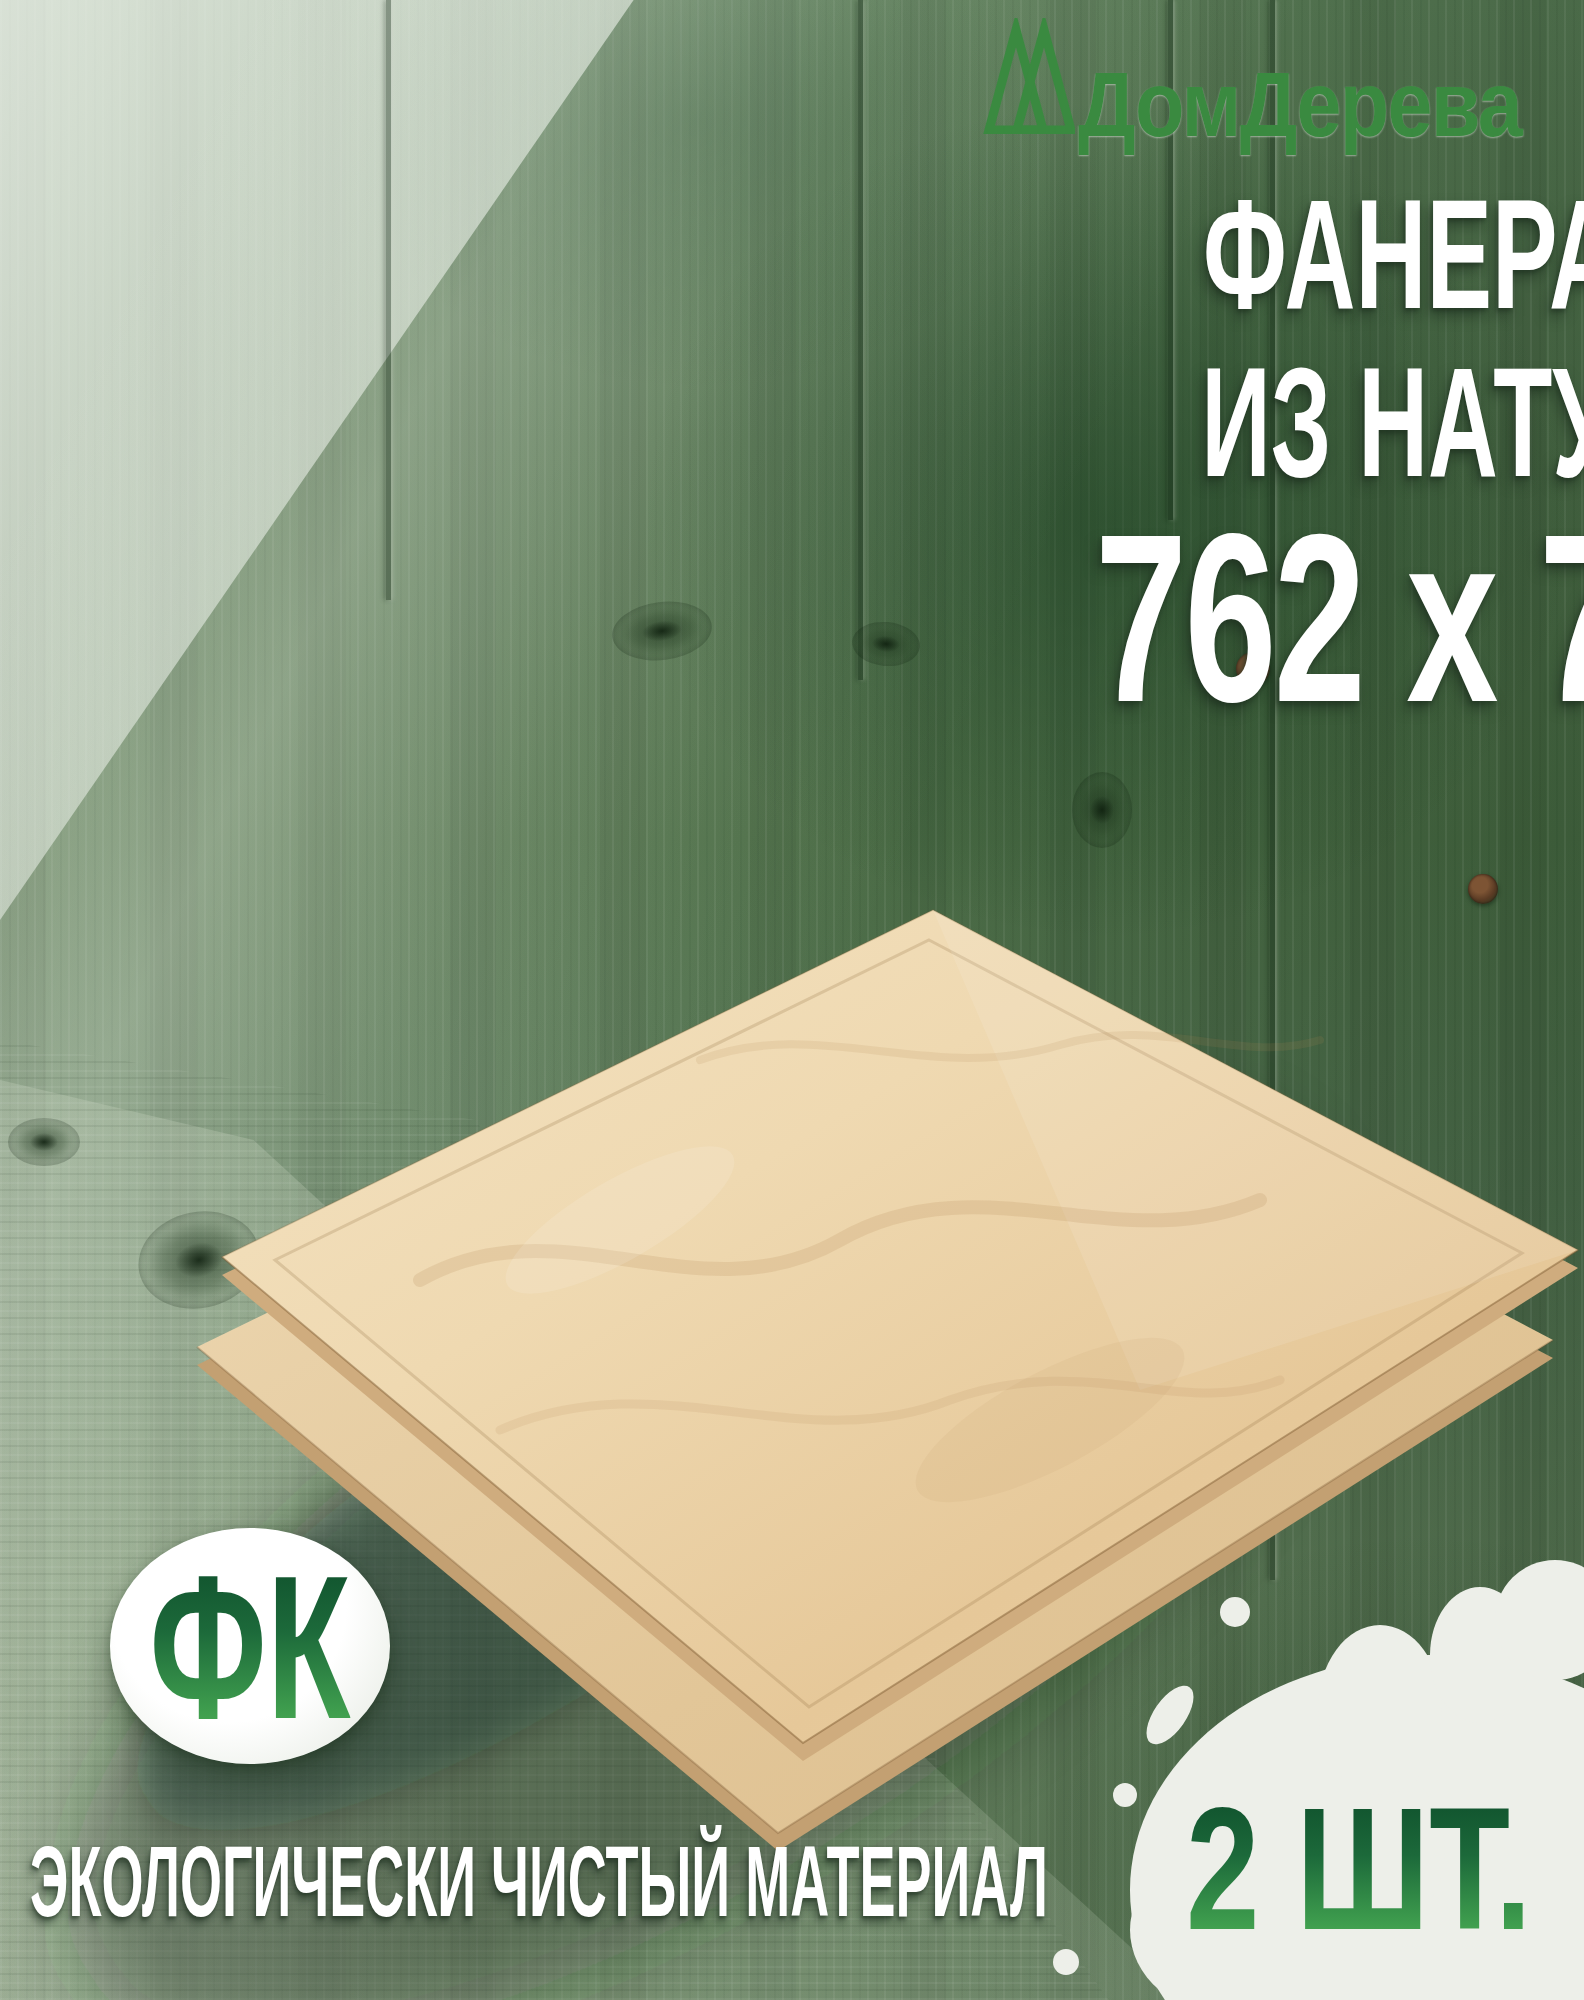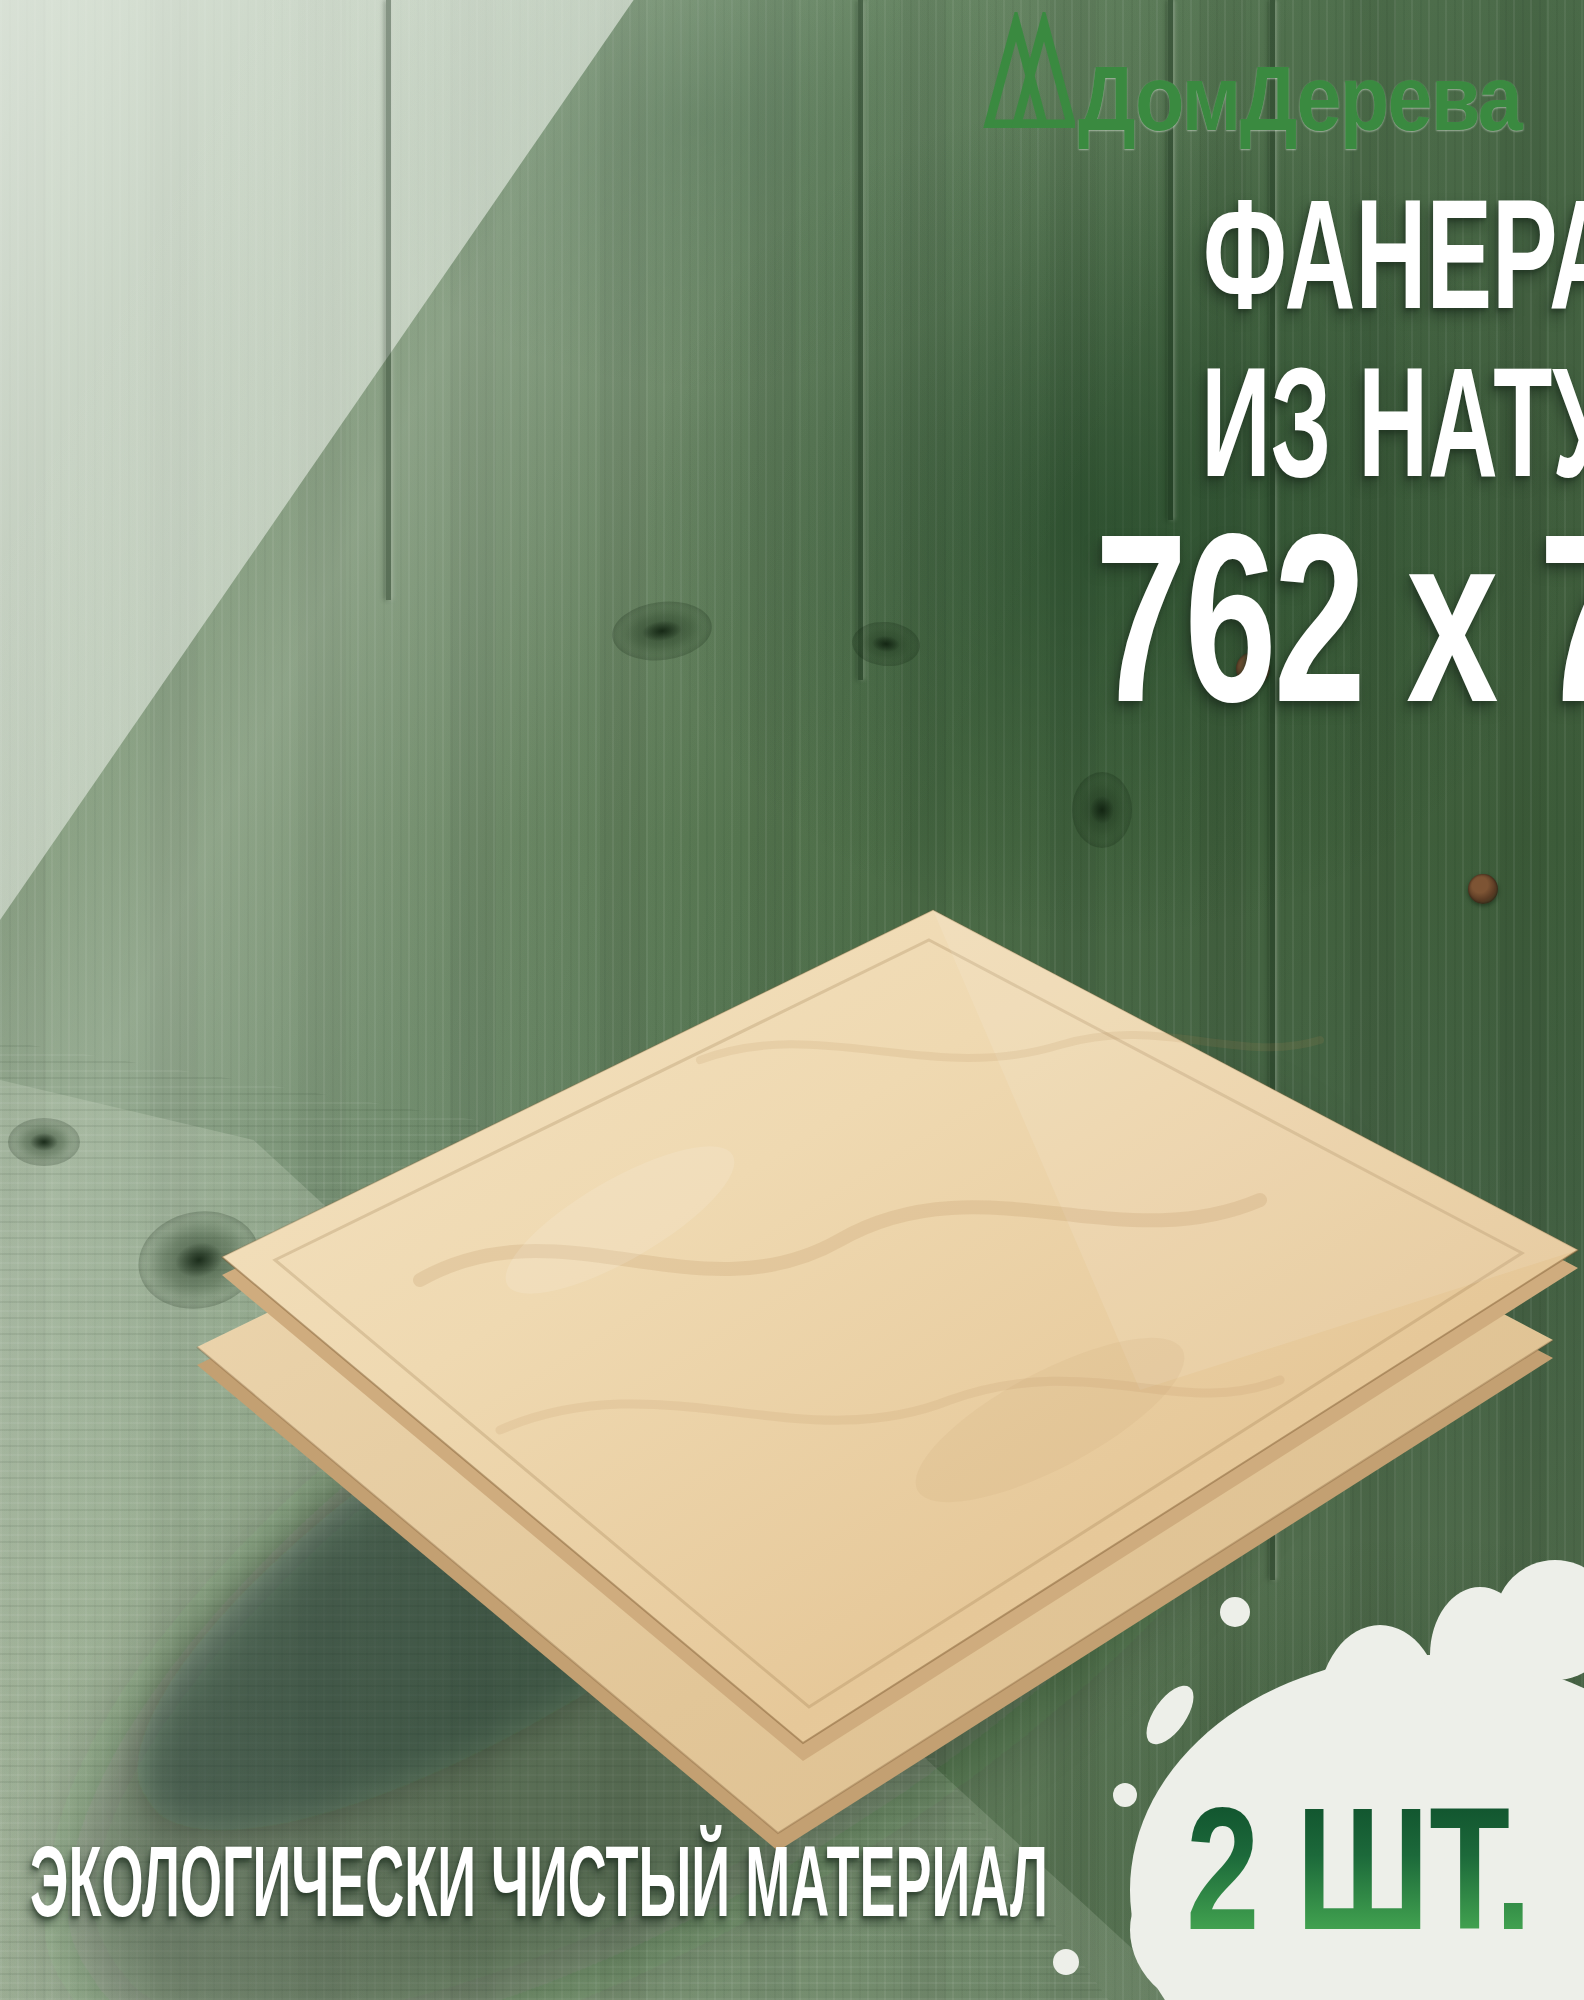--- a/index.html
+++ b/index.html
@@ -70,21 +70,21 @@
   .screw{border-radius:50%;
     background:radial-gradient(circle at 40% 36%,#7d5434 0 30%,#5a3b24 58%,#27391f 100%);
     box-shadow:0 2px 4px rgba(10,25,10,.5), inset 0 0 3px rgba(0,0,0,.6);}
   .screw1{left:1236px;top:652px;width:34px;height:34px;}
   .screw2{left:1468px;top:874px;width:30px;height:30px;}
 
   
   svg.layer{left:0;top:0;width:1584px;height:2000px;}
 
   
-  .logo{left:978px;top:6px;width:590px;height:125px;}
+  .logo{left:978px;top:12px;width:590px;height:125px;}
   .logo-icon{left:5px;top:6px;width:92px;height:116px;}
   .logo-text{left:100px;top:46px;white-space:nowrap;color:#3a8a40;
     font-weight:bold;font-size:92px;line-height:92px;letter-spacing:-2px;
     transform:scaleX(.88);transform-origin:left top;
     text-shadow:0 1px 2px rgba(245,250,243,.5);}
 
   
   .hero-line{left:0;width:1584px;text-align:center;white-space:nowrap;color:#fff;font-weight:bold;
     text-shadow:-6px 8px 16px rgba(30,48,32,.60),-2px 3px 5px rgba(30,48,32,.50);}
   .hero-line > span{display:inline-block;transform-origin:center top;}
@@ -185,20 +185,23 @@
     <polygon points="929,940 1522,1253 809,1707 275,1260" fill="none" stroke="rgba(130,95,50,.20)" stroke-width="3"></polygon>
     <polygon points="933,910 1578,1250 1140,1390" fill="rgba(255,255,255,.10)"></polygon>
     <path d="M 420 1280 C 560 1200 700 1320 840 1240 C 980 1160 1120 1260 1260 1200" fill="none" stroke="rgba(175,135,85,.18)" stroke-width="14" stroke-linecap="round"></path>
     <path d="M 500 1430 C 660 1360 800 1460 950 1400 C 1090 1350 1180 1420 1280 1380" fill="none" stroke="rgba(175,135,85,.13)" stroke-width="9" stroke-linecap="round"></path>
     <path d="M 700 1060 C 820 1015 930 1085 1060 1045 C 1160 1015 1240 1065 1320 1040" fill="none" stroke="rgba(175,135,85,.14)" stroke-width="8" stroke-linecap="round"></path>
     <ellipse cx="1050" cy="1420" rx="150" ry="48" transform="rotate(-28 1050 1420)" fill="rgba(185,145,95,.10)"></ellipse>
     <ellipse cx="620" cy="1220" rx="130" ry="40" transform="rotate(-30 620 1220)" fill="rgba(255,255,255,.12)"></ellipse>
   </svg>
 
 
+  <div class="badge badge2">
+    <span class="grad-green badge-label">ФК</span>
+  </div>
 
   <svg class="layer" viewBox="0 0 1584 2000">
     <g fill="#edefe9">
       <ellipse cx="1430" cy="1890" rx="300" ry="235"></ellipse>
       <ellipse cx="1305" cy="1850" rx="140" ry="115"></ellipse>
       <ellipse cx="1230" cy="1930" rx="100" ry="85"></ellipse>
       <ellipse cx="1380" cy="1710" rx="62" ry="85"></ellipse>
       <ellipse cx="1480" cy="1655" rx="50" ry="68"></ellipse>
       <ellipse cx="1555" cy="1620" rx="60" ry="60"></ellipse>
       <ellipse cx="1170" cy="1715" rx="16" ry="34" transform="rotate(35 1170 1715)"></ellipse>

